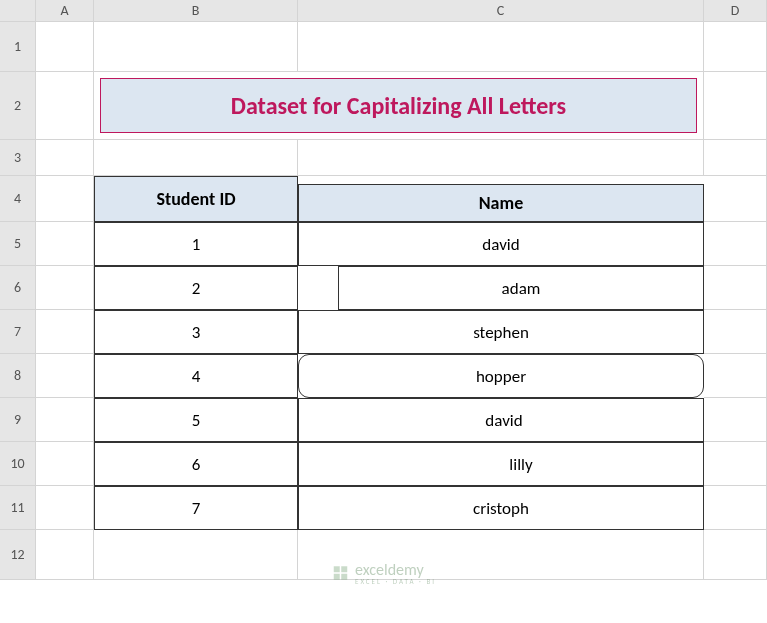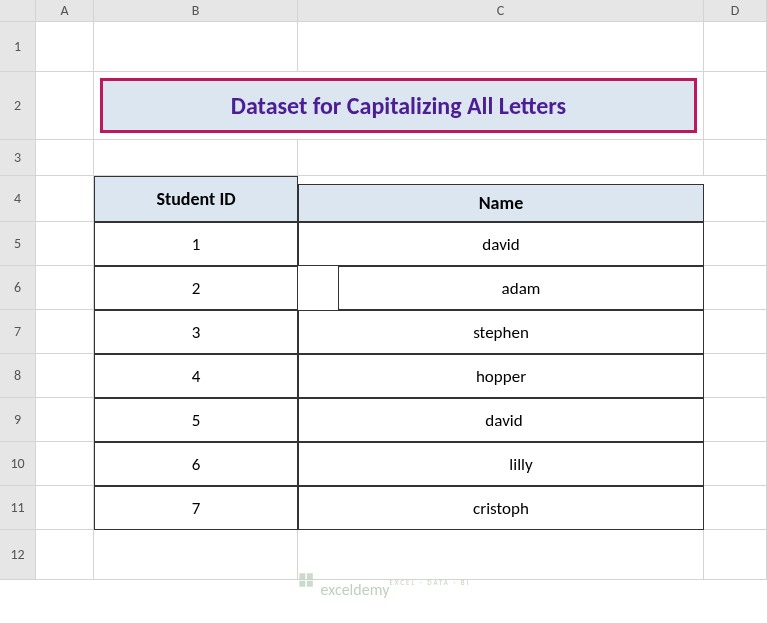--- a/index.html
+++ b/index.html
@@ -56,27 +56,27 @@
     }
     .title-merged {
       grid-column: 3 / 5;
       grid-row: 3;
       padding: 6px;
     }
     .title-box {
       width: 100%;
       height: 100%;
       background: #dce6f1;
-      border: 3px solid #be185d;
+      border: 1px solid #be185d;
       display: flex;
       align-items: center;
       justify-content: center;
       font-size: 24px;
       font-weight: bold;
-      color: #4c1d95;
+      color: #be185d;
     }
     .table-header {
       background: #dce6f1;
       font-weight: bold;
       font-size: 18px;
       border: 1px solid #333;
     }
     .table-cell {
       font-size: 17px;
       border: 1px solid #333;
@@ -84,21 +84,21 @@
     }
     .b4 { grid-column: 3; grid-row: 5; }
     .c4 { grid-column: 4; grid-row: 5; margin-top: 8px; }
     .b5 { grid-column: 3; grid-row: 6; }
     .c5 { grid-column: 4; grid-row: 6; }
     .b6 { grid-column: 3; grid-row: 7; }
     .c6 { grid-column: 4; grid-row: 7; margin-left: 40px; }
     .b7 { grid-column: 3; grid-row: 8; }
     .c7 { grid-column: 4; grid-row: 8; text-align: right; }
     .b8 { grid-column: 3; grid-row: 9; }
-    .c8 { grid-column: 4; grid-row: 9; }
+    .c8 { grid-column: 4; grid-row: 9; border-radius: 11px; }
     .b9 { grid-column: 3; grid-row: 10; }
     .c9 { grid-column: 4; grid-row: 10; padding-left: 6px; }
     .b10 { grid-column: 3; grid-row: 11; }
     .c10 { grid-column: 4; grid-row: 11; padding-left: 40px; }
     .b11 { grid-column: 3; grid-row: 12; }
     .c11 { grid-column: 4; grid-row: 12; }
     .watermark {
       position: absolute;
       top: 560px;
       left: 50%;
@@ -119,21 +119,21 @@
     }
     .watermark-sub {
       font-size: 7px;
       letter-spacing: 2px;
       color: #4a7a4a;
       display: block;
       margin-top: -2px;
     }
     .watermark-text {
       display: flex;
-      margin-top: 20px;
+      flex-direction: column;
     }
   </style>
 </head>
 <body>
 
 <div class="spreadsheet">
 
   <div class="corner-cell"></div>
 
   <div class="header-cell">A</div>

